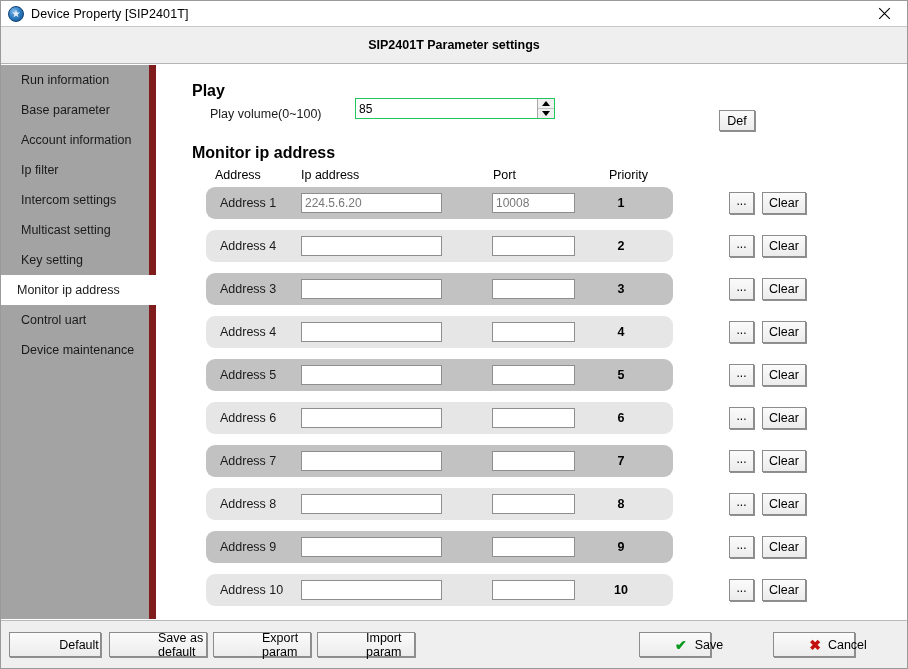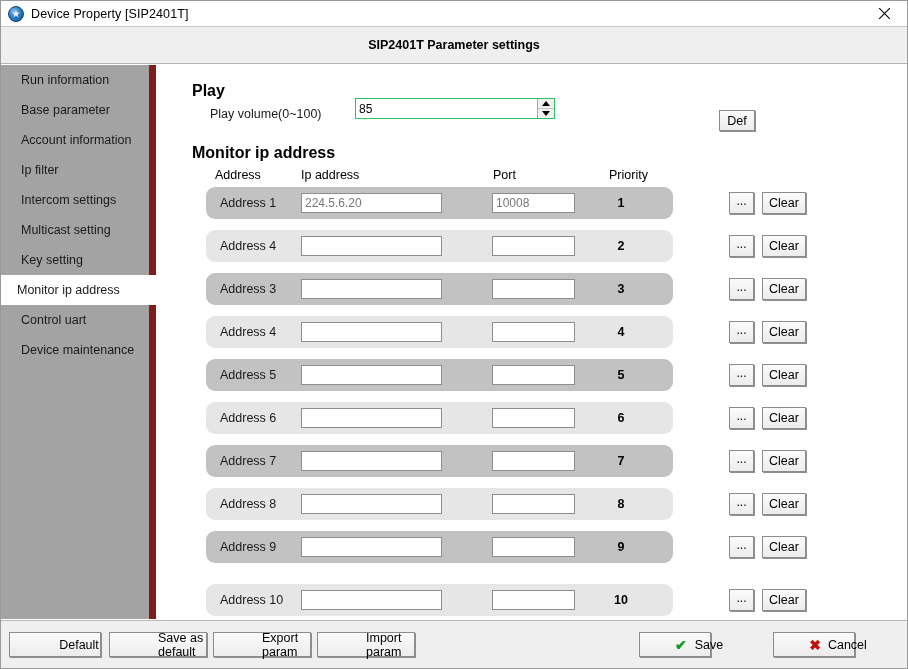--- a/index.html
+++ b/index.html
@@ -371,21 +371,21 @@
           <span class="btn row-clear">Clear</span>
         </div>
         <div class="addr-row odd" style="top: 466px;">
           <span class="addr-label">Address 9</span>
           <input class="field ip" type="text" value="" style="">
           <input class="field port" type="text" value="" style="">
           <span class="prio">9</span>
           <span class="btn row-dots">...</span>
           <span class="btn row-clear">Clear</span>
         </div>
-        <div class="addr-row even" style="top: 509px; margin-top: 10px;">
+        <div class="addr-row even" style="top: 509px;">
           <span class="addr-label">Address 10</span>
           <input class="field ip" type="text" value="" style="">
           <input class="field port" type="text" value="" style="">
           <span class="prio">10</span>
           <span class="btn row-dots">...</span>
           <span class="btn row-clear">Clear</span>
         </div>
       </div>
   </div>
 

